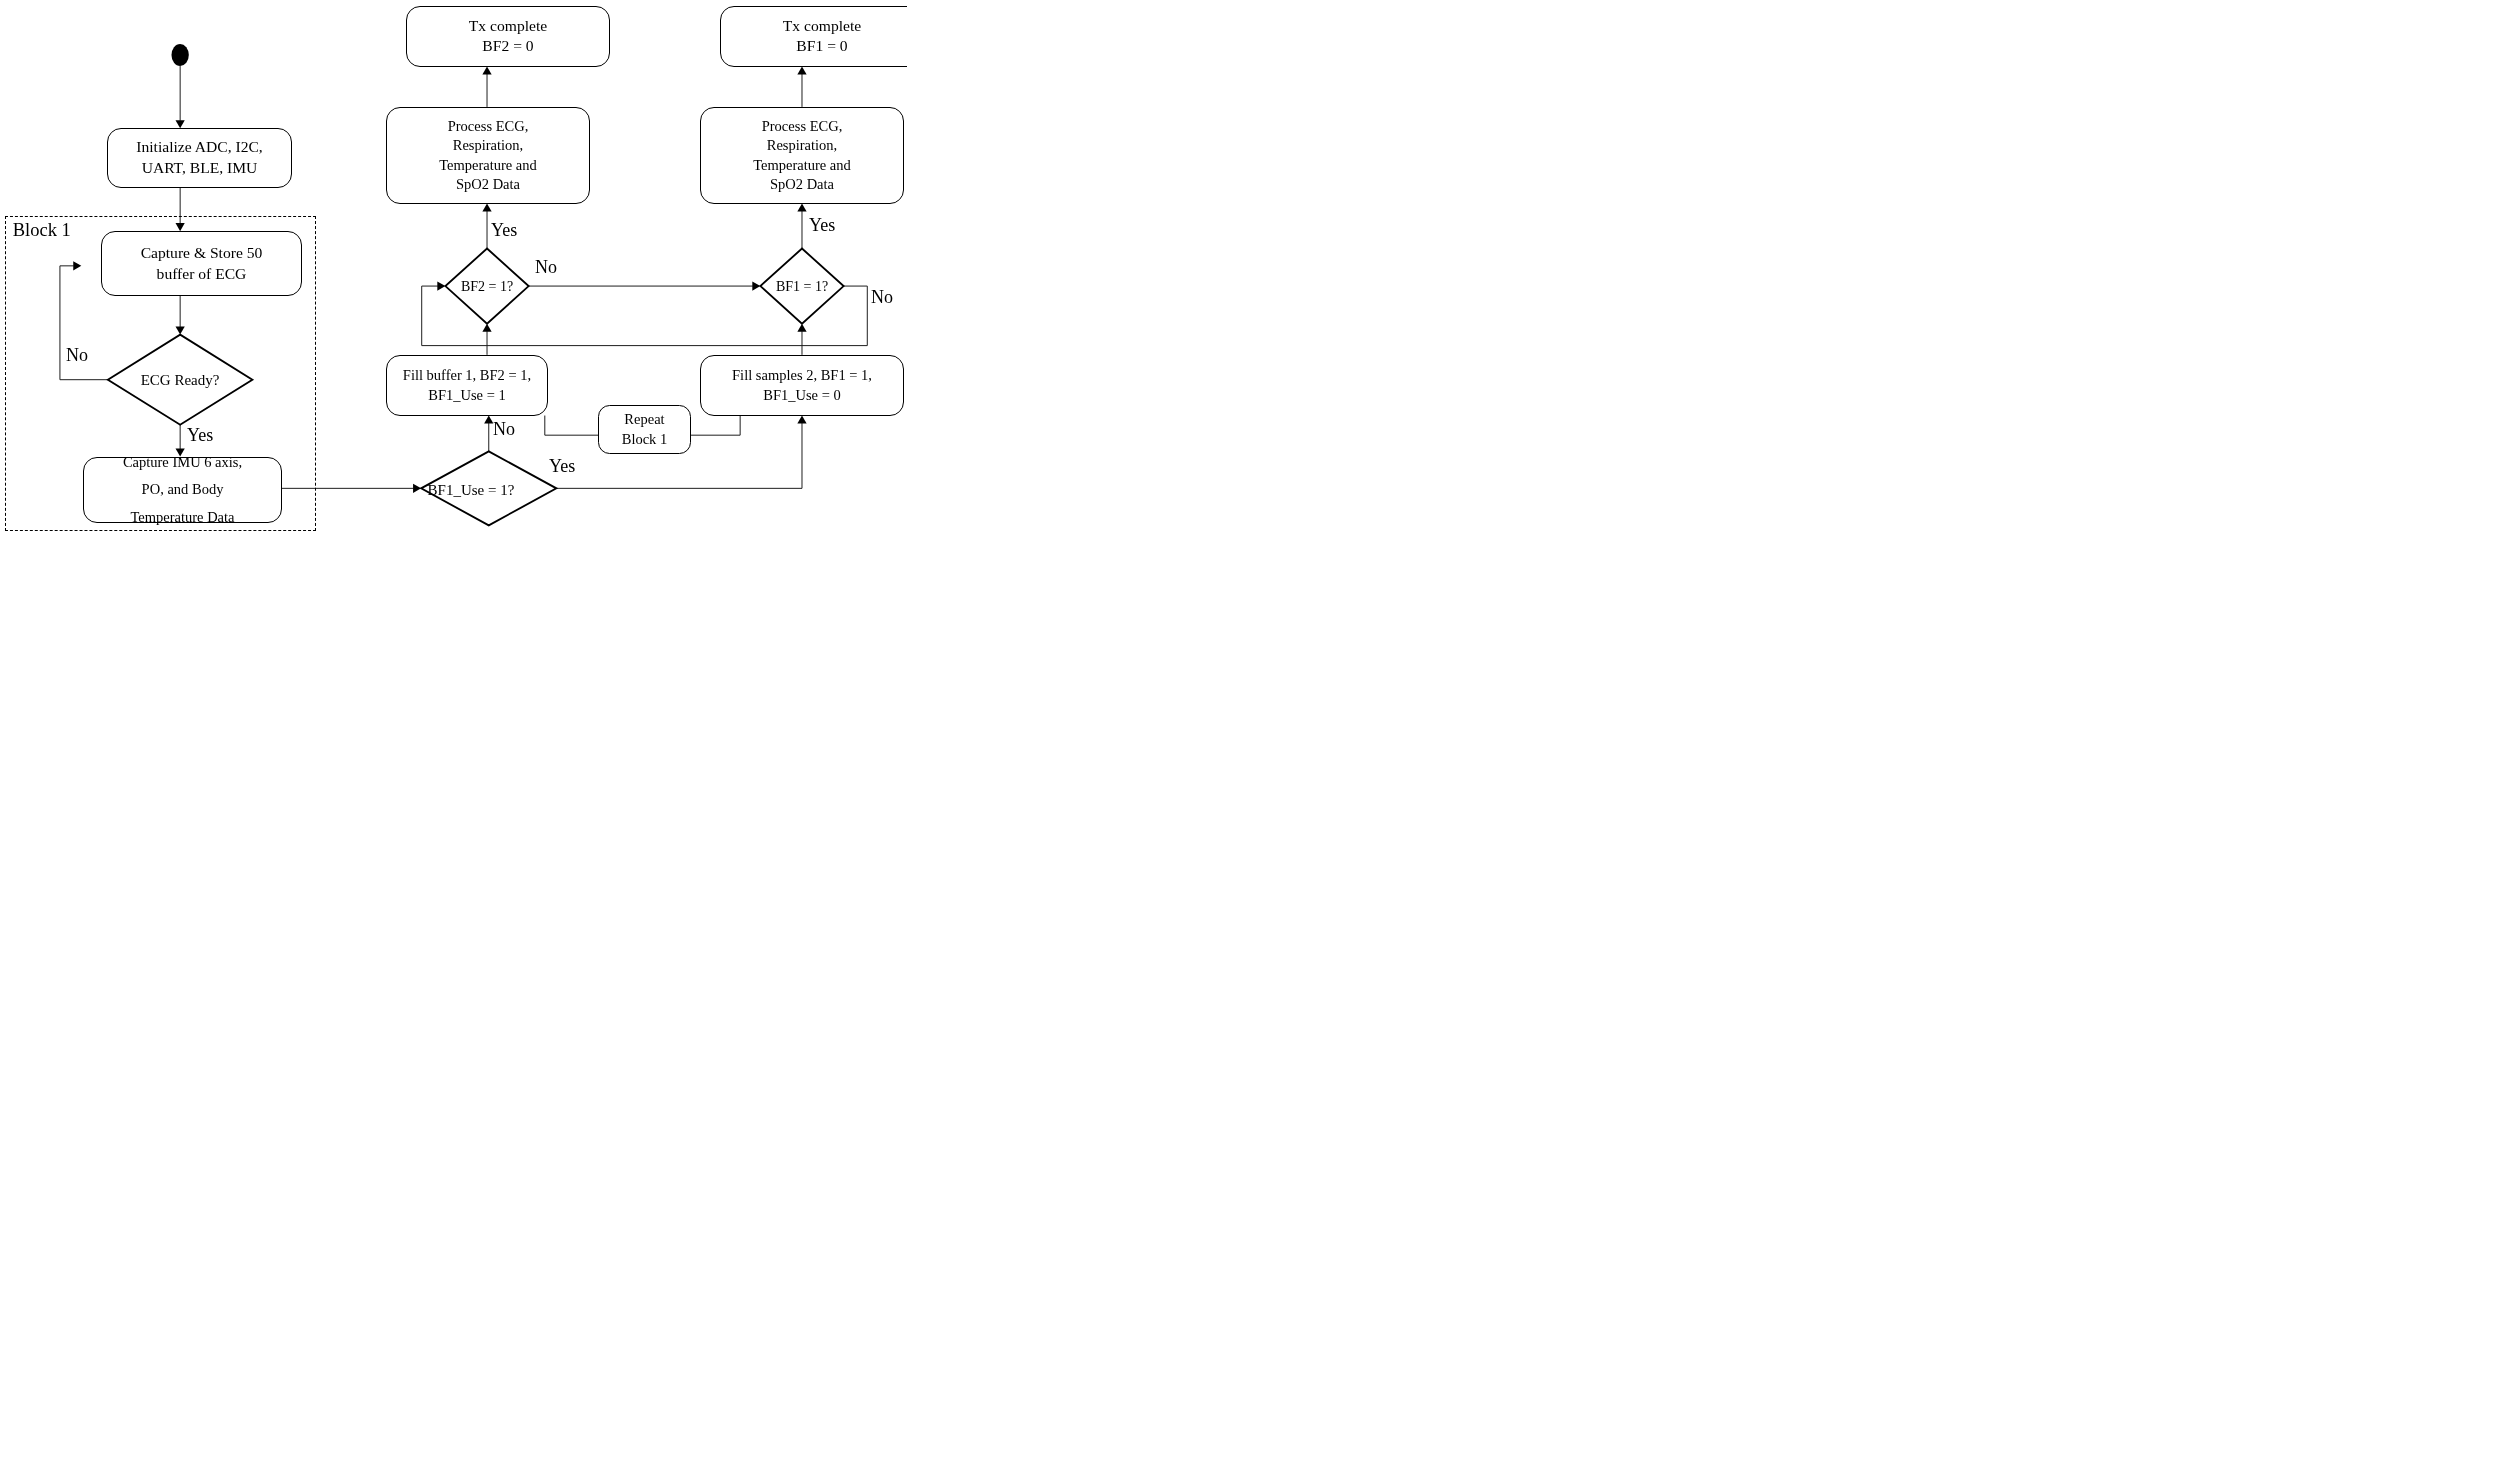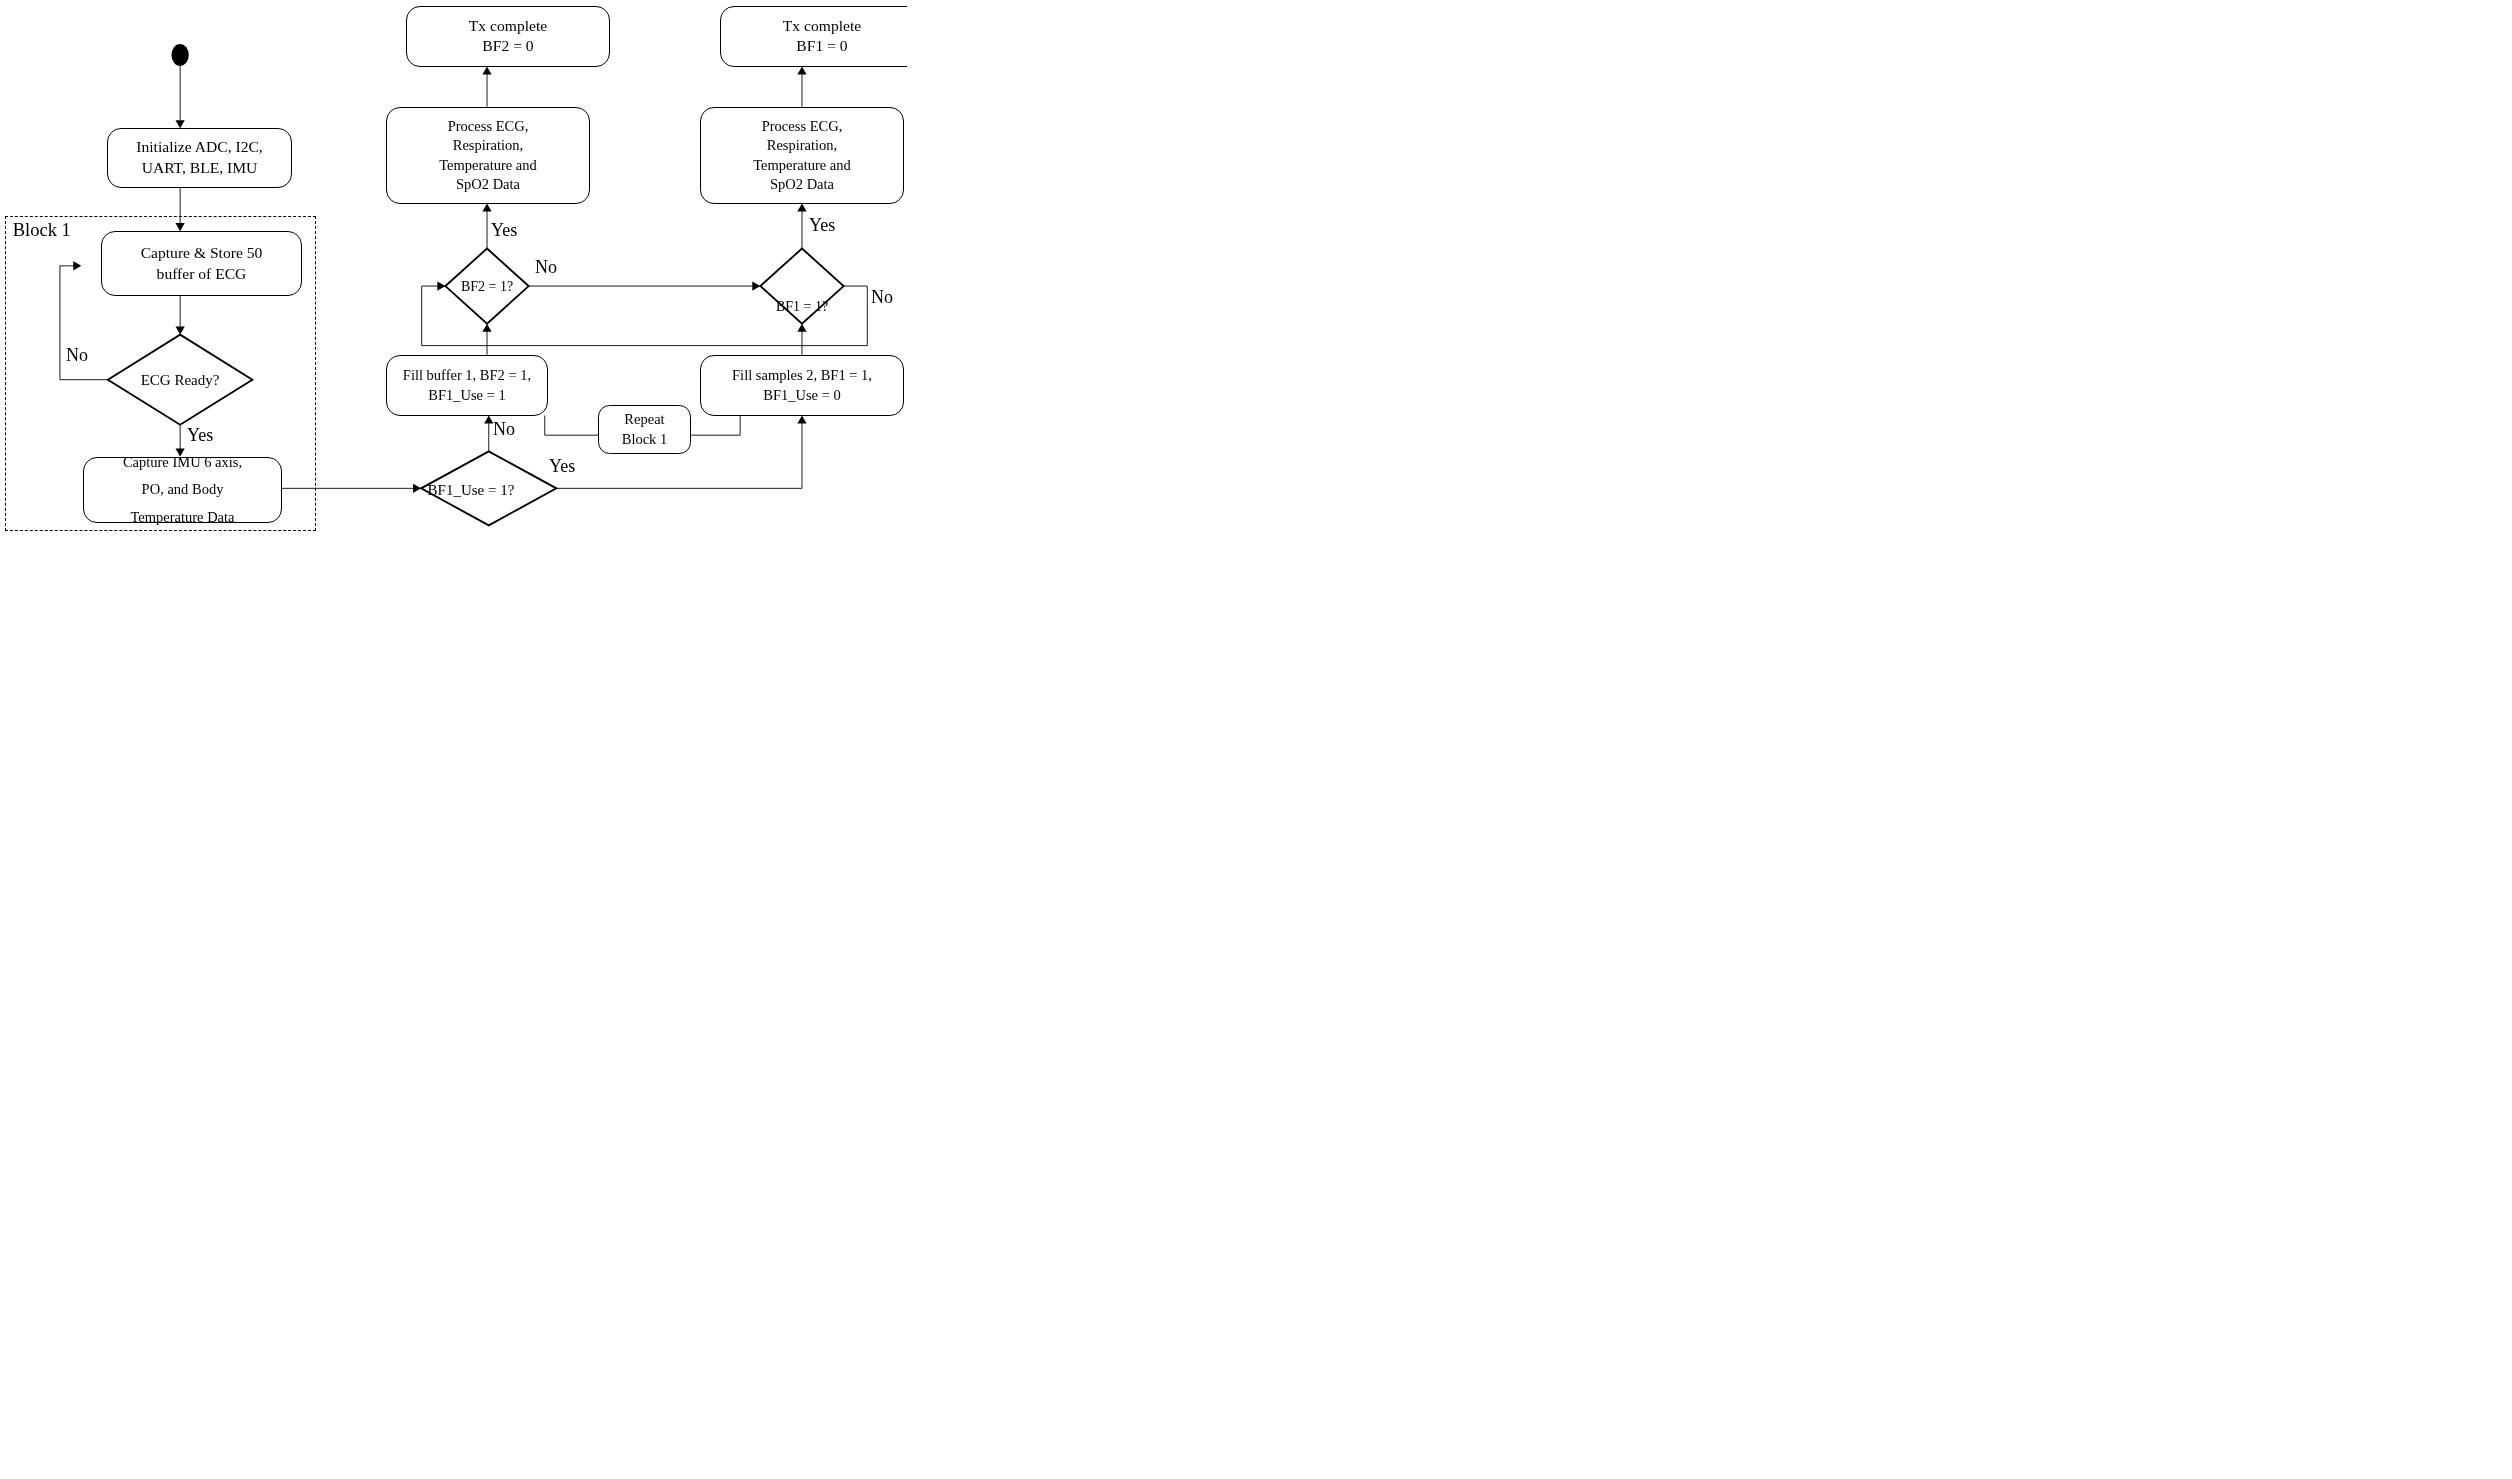--- a/index.html
+++ b/index.html
@@ -178,21 +178,21 @@
   </div>
 
   <div class="node fs28" style="left:700px; top:5.8px; width:204px; height:61px;">
     <div class="ln">Tx complete</div>
     <div class="ln">BF1 = 0</div>
   </div>
 
   <div class="diamond-label" style="left:180px; top:380px; font-size:15px;">ECG Ready?</div>
   <div class="diamond-label" style="left:471px; top:490px; font-size:15px;">BF1_Use = 1?</div>
   <div class="diamond-label" style="left:487px; top:287px; font-size:14px;">BF2 = 1?</div>
-  <div class="diamond-label" style="left:802px; top:287px; font-size:14px;margin-top:20px;">BF1 = 1?</div>
+  <div class="diamond-label" style="left:802px; top:287px; font-size:14px;">BF1 = 1?</div>
 
   <div class="edge-label" style="left:66px; top:345px;">No</div>
   <div class="edge-label" style="left:187px; top:425px;">Yes</div>
   <div class="edge-label" style="left:493px; top:419px;">No</div>
   <div class="edge-label" style="left:549px; top:456px;">Yes</div>
   <div class="edge-label" style="left:491px; top:220px;">Yes</div>
   <div class="edge-label" style="left:535px; top:257px;">No</div>
   <div class="edge-label" style="left:809px; top:215px;">Yes</div>
   <div class="edge-label" style="left:871px; top:287px;">No</div>
 

